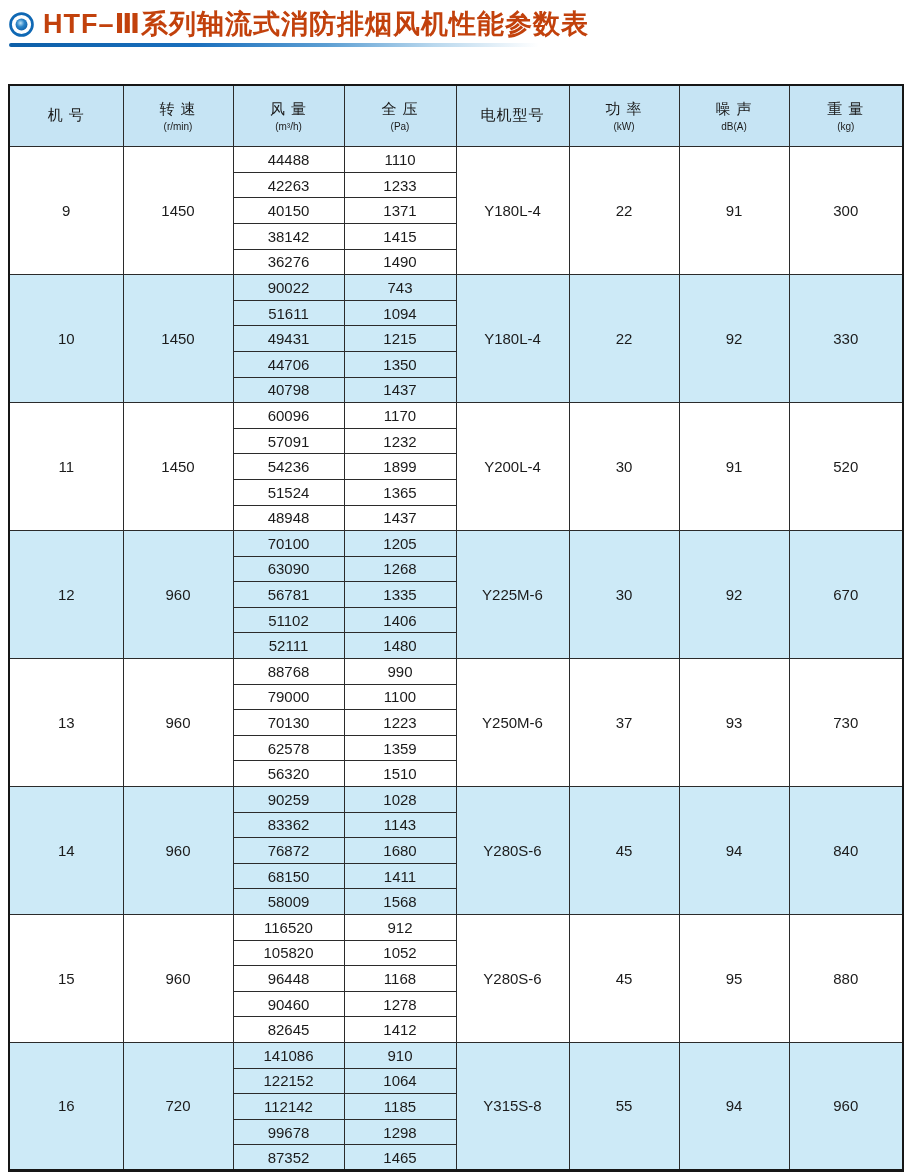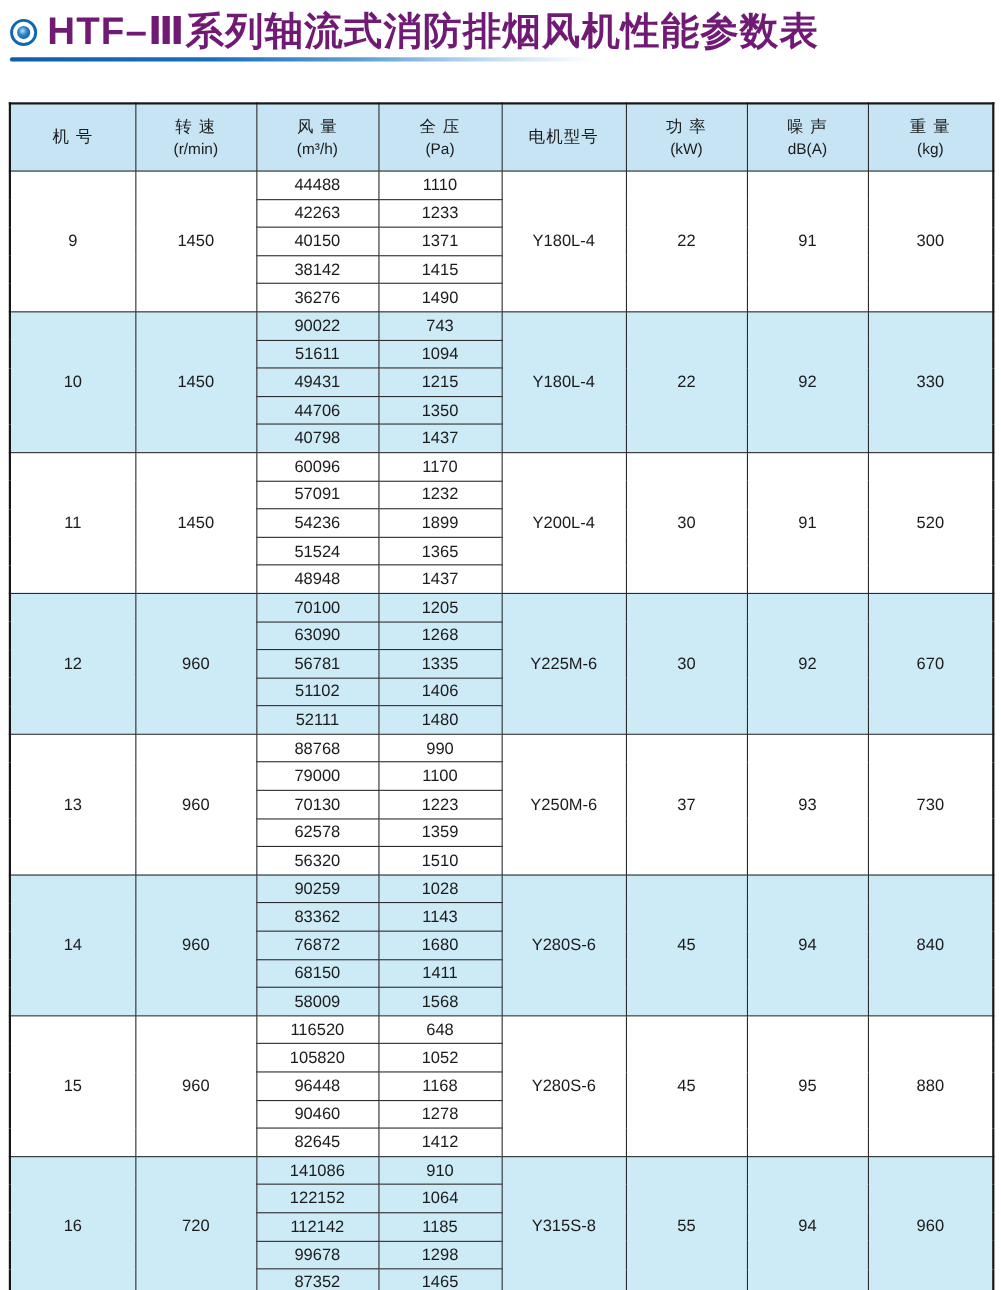--- a/index.html
+++ b/index.html
@@ -10,23 +10,23 @@
     padding: 10px 8px 0 8px;
   }
   .title-row {
     display: flex;
     align-items: center;
     gap: 9px;
     padding-left: 1px;
   }
   .bullet-icon { width: 25px; height: 25px; flex: 0 0 auto; }
   h1.page-title {
-    font-size: 35px;
+    font-size: 27px;
     font-weight: bold;
-    color: #701a75;
+    color: #c2410c;
     letter-spacing: 1px;
     white-space: nowrap;
     line-height: 1.1;
   }
   .title-underline {
     margin-top: 3px;
     margin-left: 1px;
     width: 530px;
     height: 4px;
     border-radius: 2px;
@@ -47,21 +47,21 @@
     vertical-align: middle;
     font-size: 15px;
     padding: 0;
     background: #ffffff;
   }
   .perf-table thead tr { height: 62px; }
   .perf-table thead th { background: #c6e4f4; font-weight: normal; }
   .perf-table tbody tr { height: 25.6px; }
   .perf-table tbody tr.alt td { background: #cdeaf7; }
   th .h-line1 { font-size: 15px; letter-spacing: 1px; }
-  th .h-line2 { font-size: 14px; margin-top: 2px; }
+  th .h-line2 { font-size: 10px; margin-top: 2px; }
   th .h-line2:empty { display: none; }
 </style>
 </head>
 <body>
 
 <div class="page">
 
   <div class="title-row">
     <svg class="bullet-icon" viewBox="0 0 26 26" xmlns="http://www.w3.org/2000/svg">
       <defs>
@@ -279,21 +279,21 @@
           <td>1411</td>
         </tr>
         <tr class="alt">
           <td>58009</td>
           <td>1568</td>
         </tr>
         <tr>
           <td rowspan="5">15</td>
           <td rowspan="5">960</td>
           <td>116520</td>
-          <td>648</td>
+          <td>912</td>
           <td rowspan="5">Y280S-6</td>
           <td rowspan="5">45</td>
           <td rowspan="5">95</td>
           <td rowspan="5">880</td>
         </tr>
         <tr>
           <td>105820</td>
           <td>1052</td>
         </tr>
         <tr>

